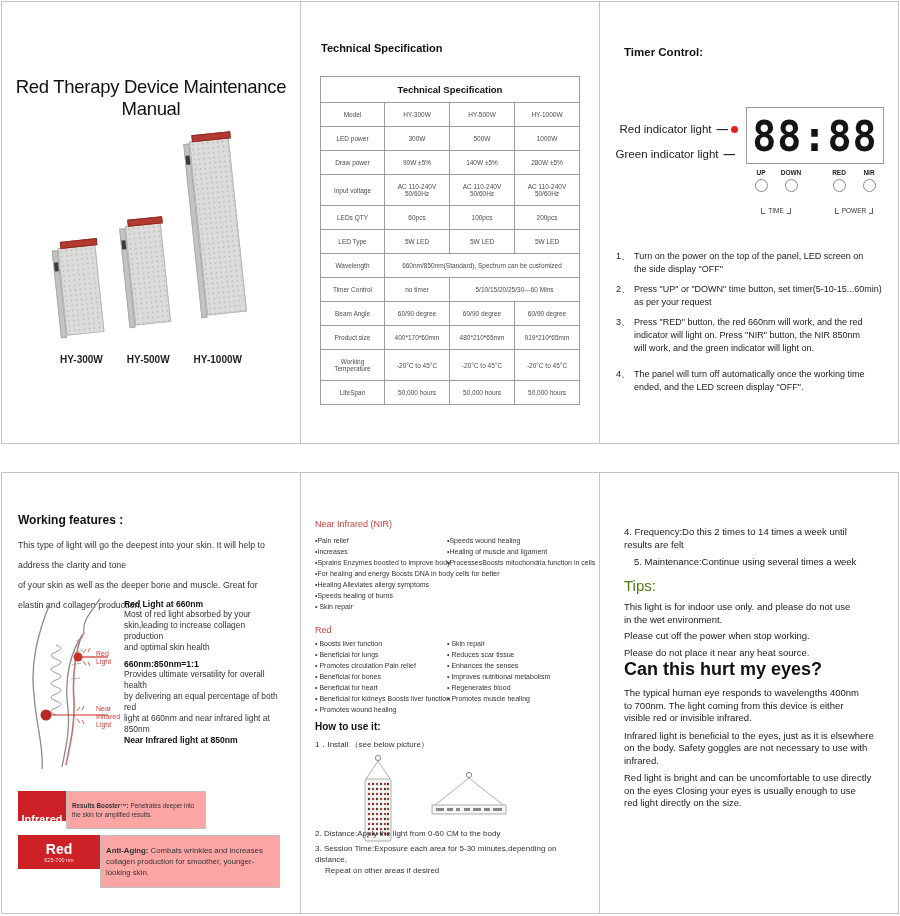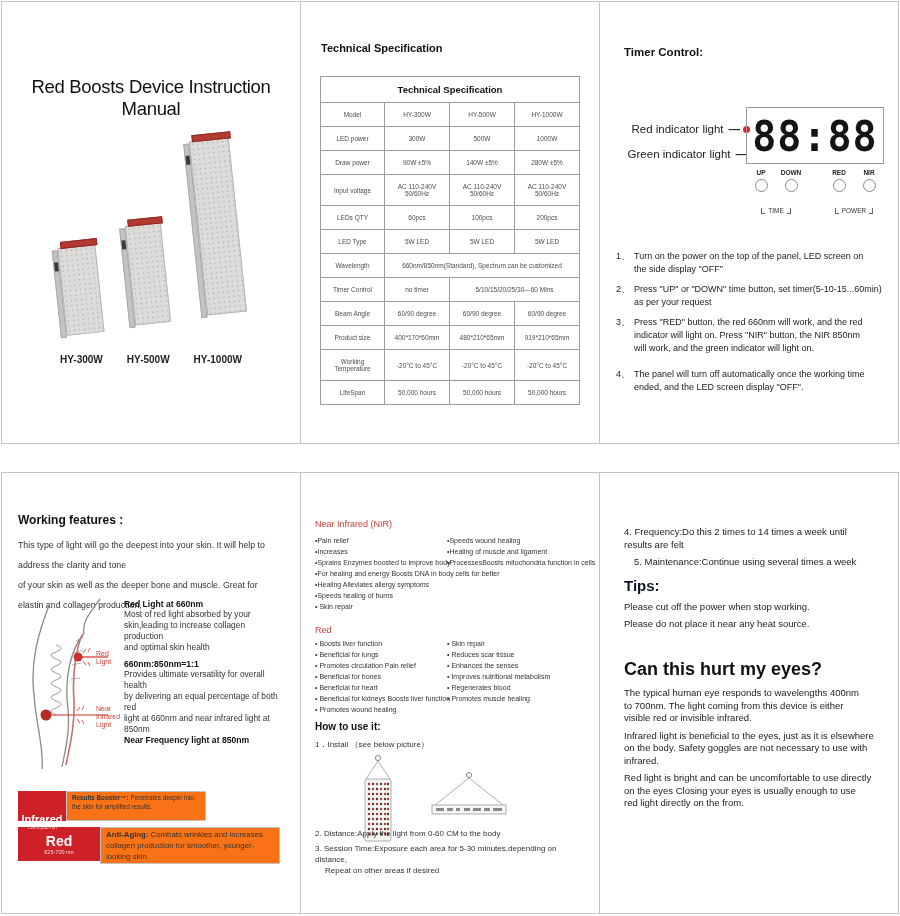--- a/index.html
+++ b/index.html
@@ -30,21 +30,21 @@
   .spec-heading { margin:40px 0 0 20px; font-size:11px; font-weight:bold; color:#111; }
   table.spec { border-collapse:collapse; margin:22px auto 0 auto; width:260px; }
   table.spec td { border:1px solid #9d9d9d; text-align:center; vertical-align:middle;
     font-size:6.5px; color:#4c4c4c; padding:8px 2px; }
   table.spec td.tt { font-size:9.5px; font-weight:bold; color:#111; padding:7px 2px; }
   table.spec td.lbl { width:64px; }
 
   
   .timer-heading { margin:44px 0 0 24px; font-size:11.5px; font-weight:bold; color:#111; }
   .timer-zone { position:absolute; left:0; right:0; top:105px; height:120px; }
-  .ind-labels { position:absolute; left:18px; top:16px; width:120px; text-align:right;margin-left:12px; }
+  .ind-labels { position:absolute; left:18px; top:16px; width:120px; text-align:right; }
   .ind-line { display:flex; justify-content:flex-end; align-items:center; font-size:11.5px; color:#222; margin-bottom:13px; white-space:nowrap; }
   .ind-dash { margin:0 3px 0 5px; font-weight:bold; }
   .dot { width:7px; height:7px; border-radius:50%; display:inline-block; }
   .led-box { position:absolute; left:146px; top:0; width:138px; height:57px; border:1px solid #999;
     display:flex; align-items:center; justify-content:center; }
   .led-digits { font-family:"DejaVu Sans Mono", monospace; font-weight:bold; font-size:40px; color:#141414; letter-spacing:1px; transform:scaleY(1.08); }
   .btn-row { position:absolute; left:146px; top:62px; width:138px; display:flex; }
   .btn { width:30px; display:flex; flex-direction:column; align-items:center; }
   .btn-gap { width:18px; }
   .btn-lab { font-size:6.5px; font-weight:bold; color:#222; }
@@ -66,21 +66,21 @@
   .diag-label { position:absolute; font-size:7px; line-height:8px; color:#c5443c; white-space:pre-line; }
   .diag-label.red { left:80px; top:55px; } .diag-label.nir { left:80px; top:110px; }
   .feat-text { position:absolute; left:122px; top:122px; width:162px; }
   .fsec-title { font-size:8.6px; font-weight:bold; color:#111; margin-top:6px; }
   .fsec-body { font-size:8.4px; line-height:11px; color:#333; white-space:pre-line; }
   .badges { position:absolute; left:16px; top:318px; width:270px; }
   .badge-row { display:flex; margin-bottom:6px; align-items:stretch; }
   .badge-red { background:#cd2027; color:#fff; display:flex; flex-direction:column; align-items:center; justify-content:center; }
   .badge-red .bname { font-weight:bold; }
   .badge-red .brange { font-size:4.8px; opacity:.85; }
-  .badge-txt { background:#f97316; border:1px solid #c2c2c2; padding:1px 5px; color:#333; }
+  .badge-txt { background:#fca5a5; border:1px solid #c2c2c2; padding:9px 5px; color:#333; }
   .b1 .badge-red { width:48px; height:30px; } .b1 .bname { font-size:11px;margin-top:30px; }
   .b1 .badge-txt { width:140px; font-size:6.3px; line-height:9px; }
   .b2 .badge-red { width:82px; height:34px; } .b2 .bname { font-size:14px; } .b2 .brange { font-size:5.5px; }
   .b2 .badge-txt { width:180px; font-size:7.8px; line-height:11px; }
 
   
   .ben-pad { position:absolute; left:14px; right:8px; top:0; }
   .red-head { color:#c5443c; }
   .nir-head { position:absolute; top:46px; font-size:9px; }
   .two-col { position:relative; }
@@ -95,36 +95,36 @@
   .hs2 { position:absolute; top:356px; }
   .hs3 { position:absolute; top:370px; width:272px; line-height:11px; }
   .hs3b { padding-left:10px; }
   .illus-v { position:absolute; left:42px; top:280px; }
   .illus-h { position:absolute; left:112px; top:296px; }
 
   
   .care-pad { position:absolute; left:24px; right:14px; top:0; }
   .care-item { font-size:9.5px; line-height:13px; color:#222; white-space:pre-line; }
   .ci4 { position:absolute; top:52px; } .ci5 { position:absolute; top:82px;padding-left:10px; }
-  .tips-head { position:absolute; top:104px; font-size:15px; font-weight:bold; color:#0f172a; }
+  .tips-head { position:absolute; top:104px; font-size:15px; font-weight:normal; color:#4d7c0f; }
   .tips-body { position:absolute; top:128px; }
   .tips-line { font-size:9.5px; line-height:12.5px; color:#222; white-space:pre-line; margin-bottom:4px; }
   .eyes-head { position:absolute; top:186px; font-size:18px; font-weight:bold; color:#111; }
   .eyes-body { position:absolute; top:214px; }
   .eyes-para { font-size:9.5px; line-height:12.5px; color:#222; white-space:pre-line; margin-bottom:5px; }
 </style>
 </head>
 <body>
 
 <div class="sheet">
 
   <div class="prow row-top">
 
     <div class="panel">
-      <div class="cover-title">Red Boosts Device Instruction Manual</div>
+      <div class="cover-title">Red Therapy Device Maintenance Manual</div>
       <div class="devices">
         <div class="dev-col">
           <div class="device d1">
             <div class="side"></div>
             <div class="cap"></div>
             <div class="port"></div>
             <div class="face"></div>
           </div>
           <div class="dev-label">HY-300W</div>
         </div>
@@ -338,21 +338,21 @@
       <div class="feat-text">
         <div class="fsec-title" style="margin-top:4px">Red Light at 660nm</div>
         <div class="fsec-body">Most of red light absorbed by your
 skin,leading to increase collagen production
 and optimal skin health</div>
         <div class="fsec-title">660nm:850nm=1:1</div>
         <div class="fsec-body">Provides ultimate versatility for overall health
 by delivering an equal percentage of both red
 light at 660nm and near infrared light at
 850nm</div>
-        <div class="fsec-title" style="margin-top:0">Near Frequency light at 850nm</div>
+        <div class="fsec-title" style="margin-top:0">Near Infrared light at 850nm</div>
       </div>
 
       <div class="badges">
         <div class="badge-row b1">
           <div class="badge-red">
             <span class="bname">Infrared</span>
             <span class="brange">750-1,000 nm</span>
           </div>
           <div class="badge-txt"><b>Results Booster™:</b><span> Penetrates deeper into the skin for amplified results.</span></div>
         </div>
@@ -512,31 +512,33 @@
       </div>
     </div>
 
     <div class="panel">
       <div class="care-pad">
         <div class="care-item ci4">4. Frequency:Do this 2 times to 14 times a week until
 results are felt</div>
         <div class="care-item ci5">5. Maintenance:Continue using several times a week</div>
         <div class="tips-head">Tips:</div>
         <div class="tips-body">
+          <div class="tips-line">This light is for indoor use only. and please do not use
+in the wet environment.</div>
           <div class="tips-line">Please cut off the power when stop working.</div>
           <div class="tips-line">Please do not place it near any heat source.</div>
         </div>
         <div class="eyes-head">Can this hurt my eyes?</div>
         <div class="eyes-body">
           <div class="eyes-para">The typical human eye responds to wavelengths 400nm
 to 700nm. The light coming from this device is either
 visible red or invisible infrared.</div>
           <div class="eyes-para">Infrared light is beneficial to the eyes, just as it is elsewhere
 on the body. Safety goggles are not necessary to use with
 infrared.</div>
           <div class="eyes-para">Red light is bright and can be uncomfortable to use directly
 on the eyes  Closing your eyes is usually enough to use
-red light directly on the from.</div>
+red light directly on the size.</div>
         </div>
       </div>
     </div>
   </div>
 </div>
 
 </body></html>

